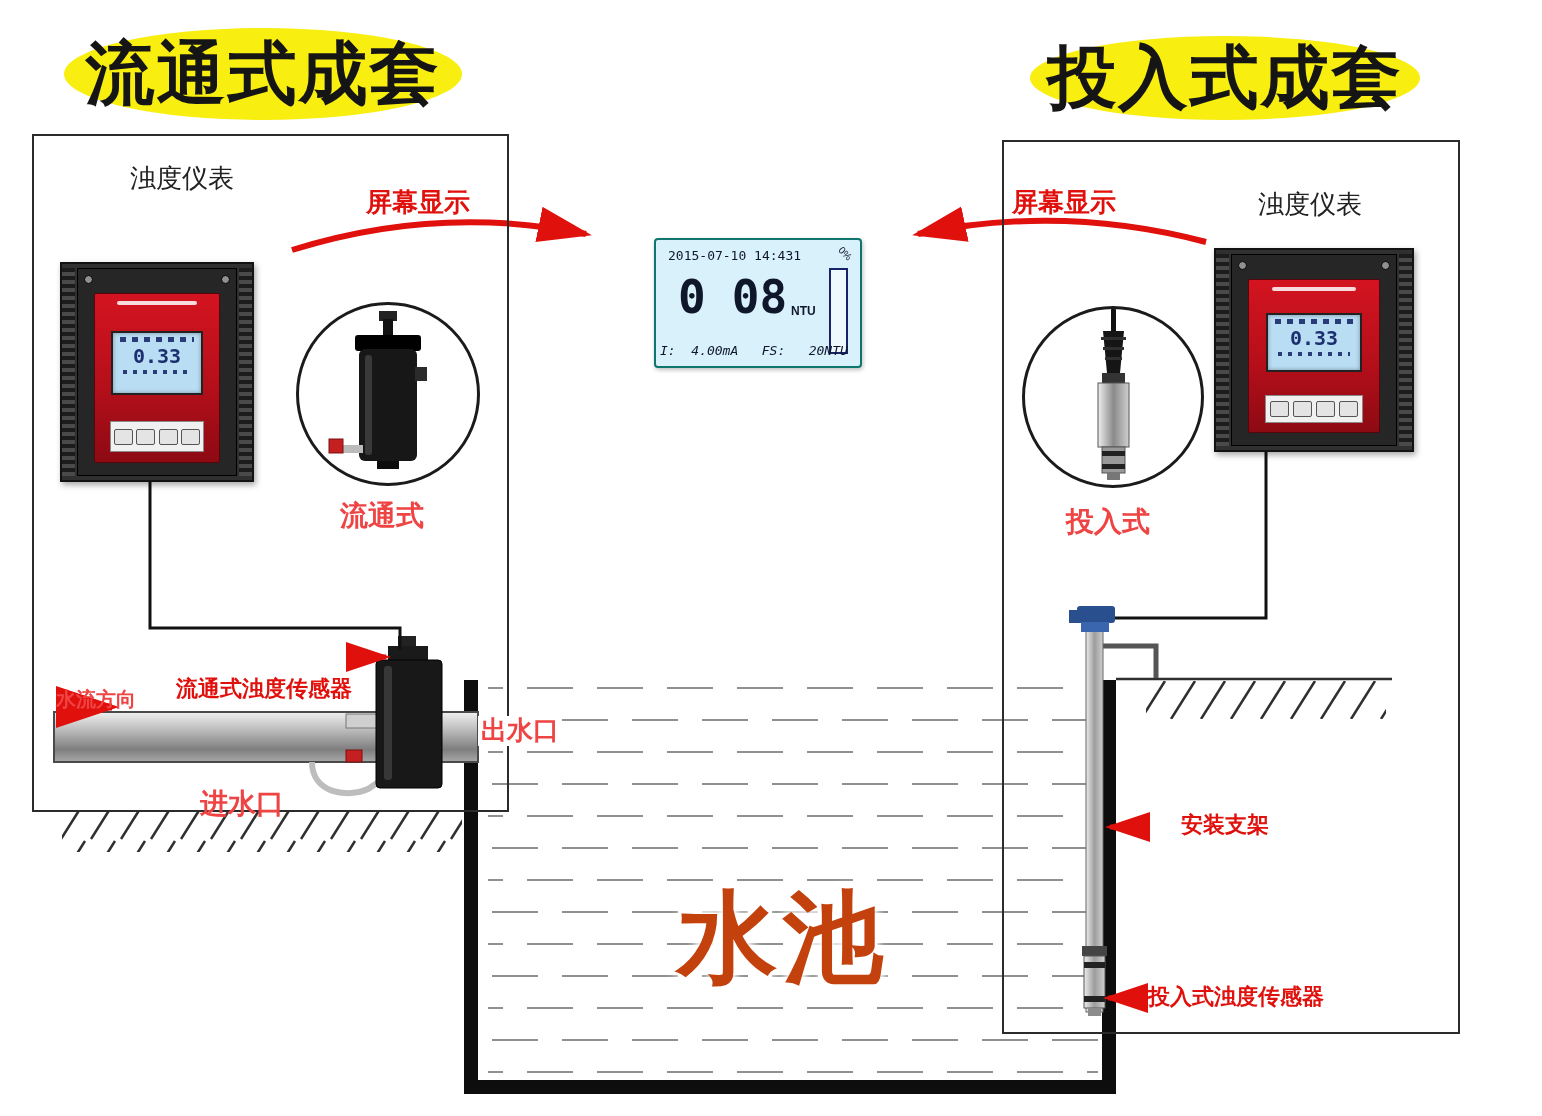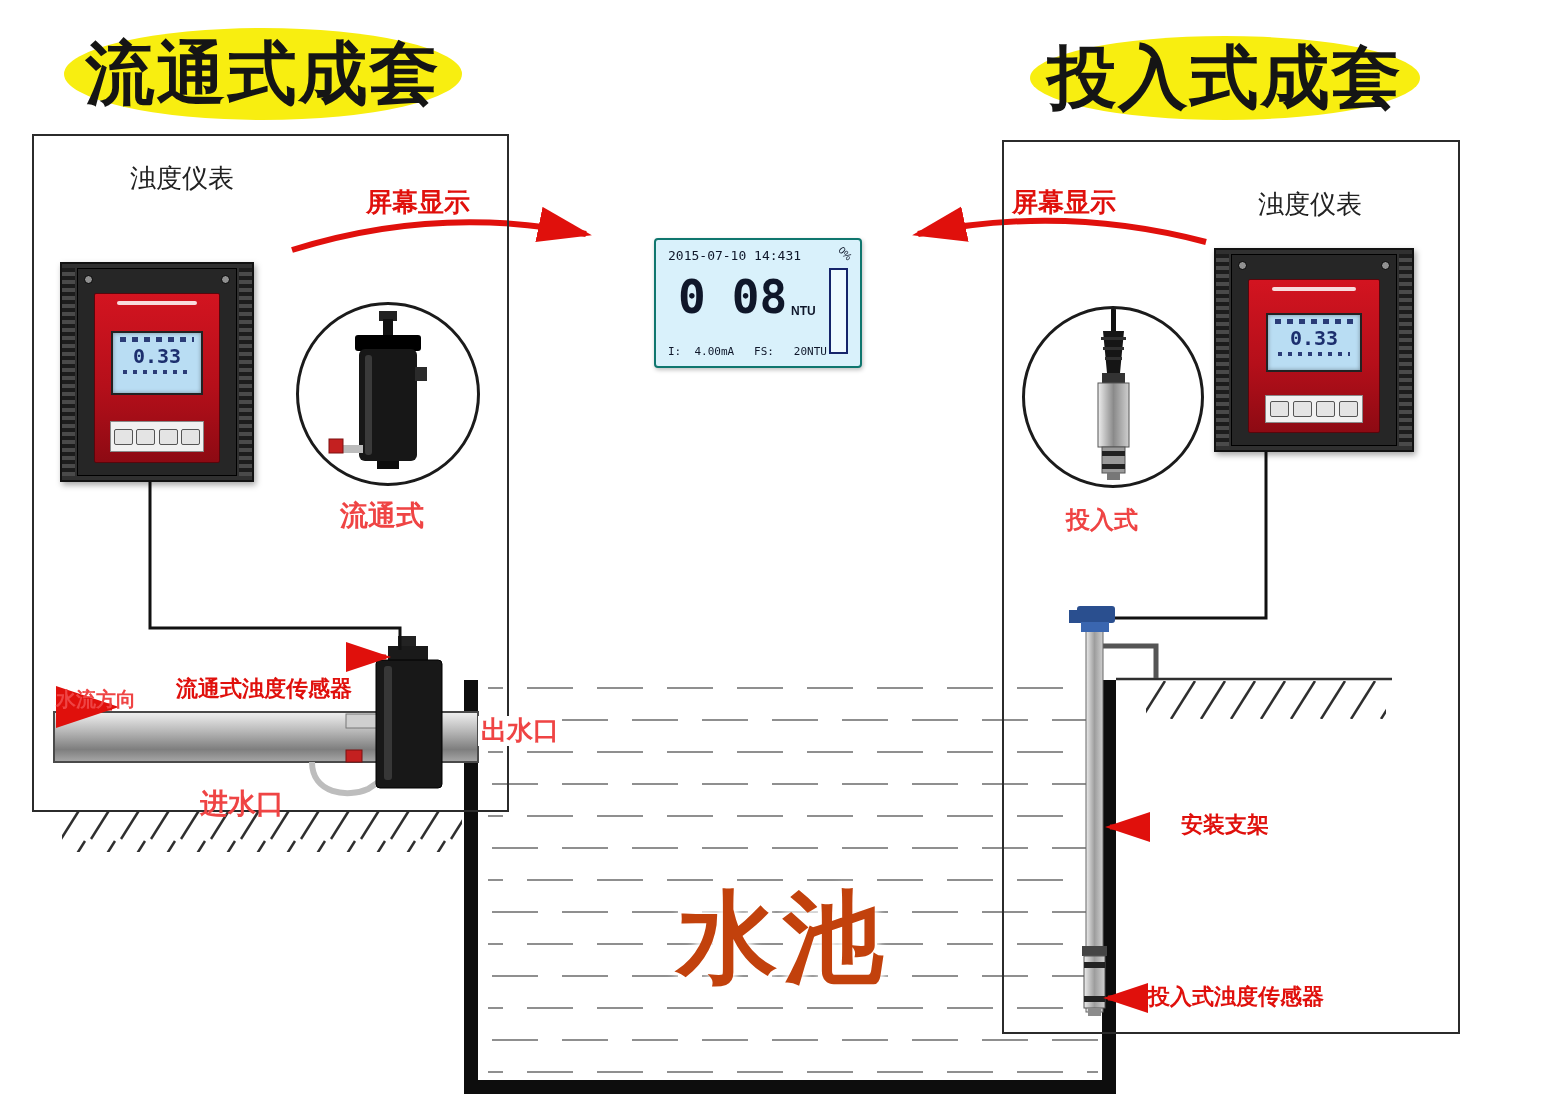--- a/index.html
+++ b/index.html
@@ -28,21 +28,21 @@
     box-shadow:1px 2px 4px rgba(0,0,0,.25);
     color:#0f172a;
     margin-top:32px;
   }
   .lcd .dt{position:absolute;left:12px;top:8px;font-size:13px;font-family:"DejaVu Sans Mono",monospace;}
   .lcd .mainrow{position:absolute;left:22px;top:30px;font-family:"DejaVu Sans Mono",monospace;font-weight:bold;font-size:46px;display:flex;align-items:flex-end;}
   .lcd .mainrow .v2{margin-left:26px;}
   .lcd .unit{font-size:12px;font-weight:bold;margin:0 0 6px 4px;font-family:"Liberation Sans",sans-serif;}
   .lcd .gauge{position:absolute;right:12px;top:28px;width:15px;height:82px;border:2px solid #16246a;background:#eef9ff;}
   .lcd .gaugelbl{position:absolute;right:8px;top:8px;font-size:10px;transform:rotate(45deg);}
-  .lcd .bottomrow{position:absolute;left:12px;bottom:8px;font-size:11px;font-family:"DejaVu Sans Mono",monospace;white-space:pre;}
+  .lcd .bottomrow{position:absolute;left:4px;bottom:8px;font-size:13px;font-family:"DejaVu Sans Mono",monospace;white-space:pre;font-style:italic;}
   
   .meter{position:absolute;background:#303030;border:2px solid #121212;box-shadow:2px 3px 6px rgba(0,0,0,.35);}
   .meter .fin{position:absolute;top:4px;bottom:4px;width:13px;background:repeating-linear-gradient(180deg,#1c1c1c 0 4px,#4a4a4a 4px 8px);}
   .meter .fin.l{left:0;}
   .meter .fin.r{right:0;}
   .meter .screw{position:absolute;width:7px;height:7px;border-radius:50%;background:#909090;border:1px solid #000;}
   .meter .face{position:absolute;left:15px;right:15px;top:4px;bottom:4px;background:#262626;border:1px solid #000;}
   .meter .rpanel{position:absolute;left:16px;right:16px;top:24px;bottom:12px;background:linear-gradient(180deg,#d31420 0%,#b50f1a 55%,#8d0a13 100%);border:1px solid #58060c;border-radius:2px;}
   .meter .brandbar{position:absolute;left:18%;right:18%;top:7px;height:4px;background:rgba(255,255,255,.85);border-radius:2px;}
   .meter .mlcd{position:absolute;left:13%;right:13%;top:22%;height:36%;background:#b9ddf3;border:2px solid #222;box-shadow:inset 0 0 4px rgba(0,0,0,.35);}
@@ -241,21 +241,21 @@
     <rect x="77" y="64" width="23" height="10" fill="#333"></rect>
     <rect x="73" y="74" width="31" height="64" fill="url(#probeG)" stroke="#555"></rect>
     <rect x="77" y="138" width="23" height="26" fill="#9a9a9a" stroke="#555"></rect>
     <rect x="77" y="142" width="23" height="5" fill="#222"></rect>
     <rect x="77" y="155" width="23" height="5" fill="#222"></rect>
     <rect x="82" y="164" width="13" height="7" fill="#777"></rect>
   </svg>
 </div>
 
 <div class="lbl black-bold" style="left:340px;top:484px;font-size:28px;">流通式</div>
-<div class="lbl black-bold" style="left:1066px;top:490px;font-size:24px;">投入式</div>
+<div class="lbl black-bold" style="left:1066px;top:490px;font-size:28px;">投入式</div>
 
 <div class="lbl red" style="left:176px;top:676px;font-size:22px;">流通式浊度传感器</div>
 <div class="lbl black-bold" style="left:56px;top:672px;font-size:20px;">水流方向</div>
 <div class="lbl black-bold whitebg" style="left:478px;top:700px;font-size:26px;">出水口</div>
 <div class="lbl black-bold" style="left:200px;top:772px;font-size:28px;">进水口</div>
 
 <div class="lbl red" style="left:1150px;top:812px;font-size:22px;padding-left:31px;">安装支架</div>
 <div class="lbl red" style="left:1148px;top:984px;font-size:22px;">投入式浊度传感器</div>
 
 <div class="pool-label">水池</div>

